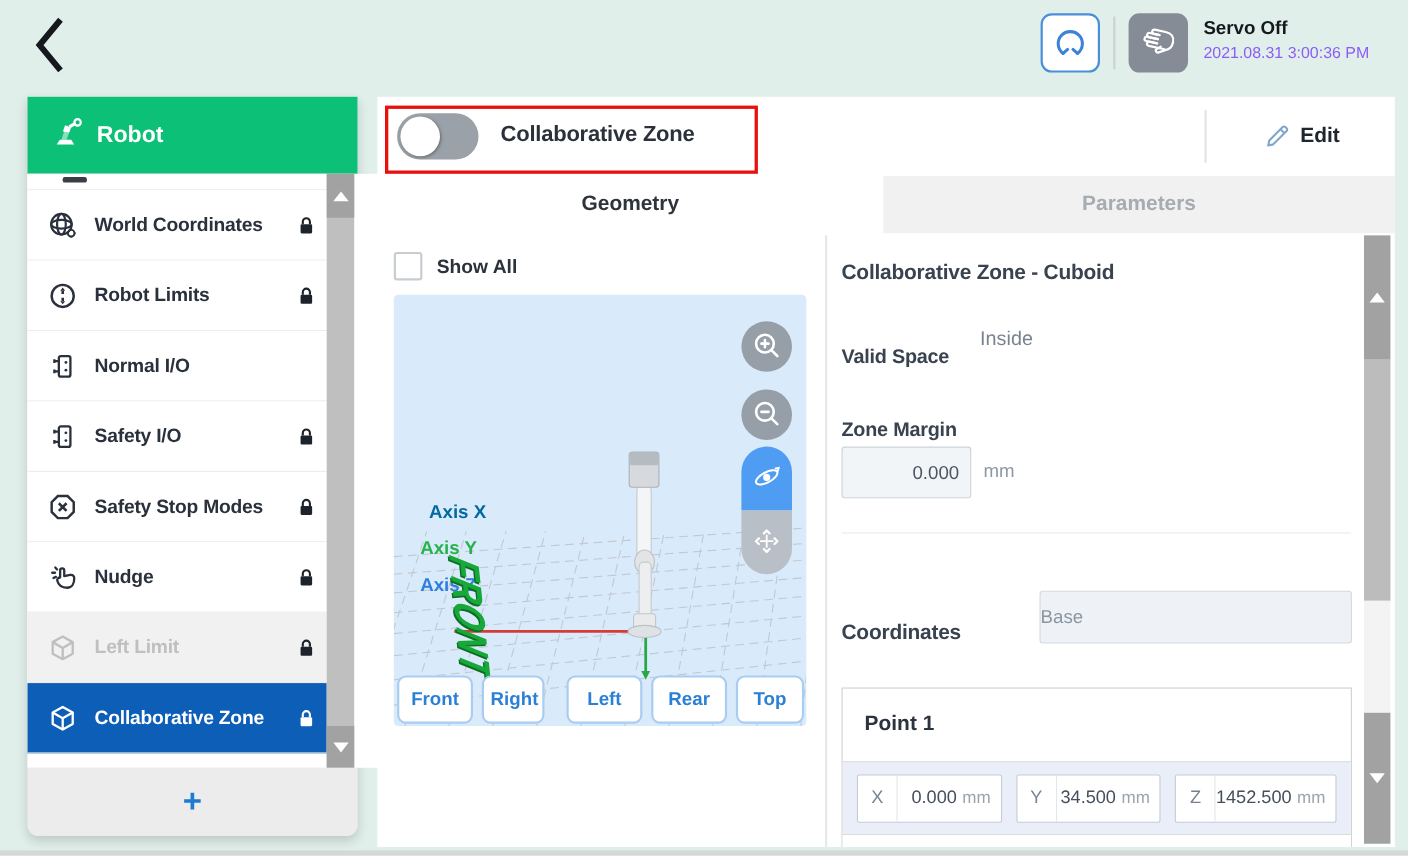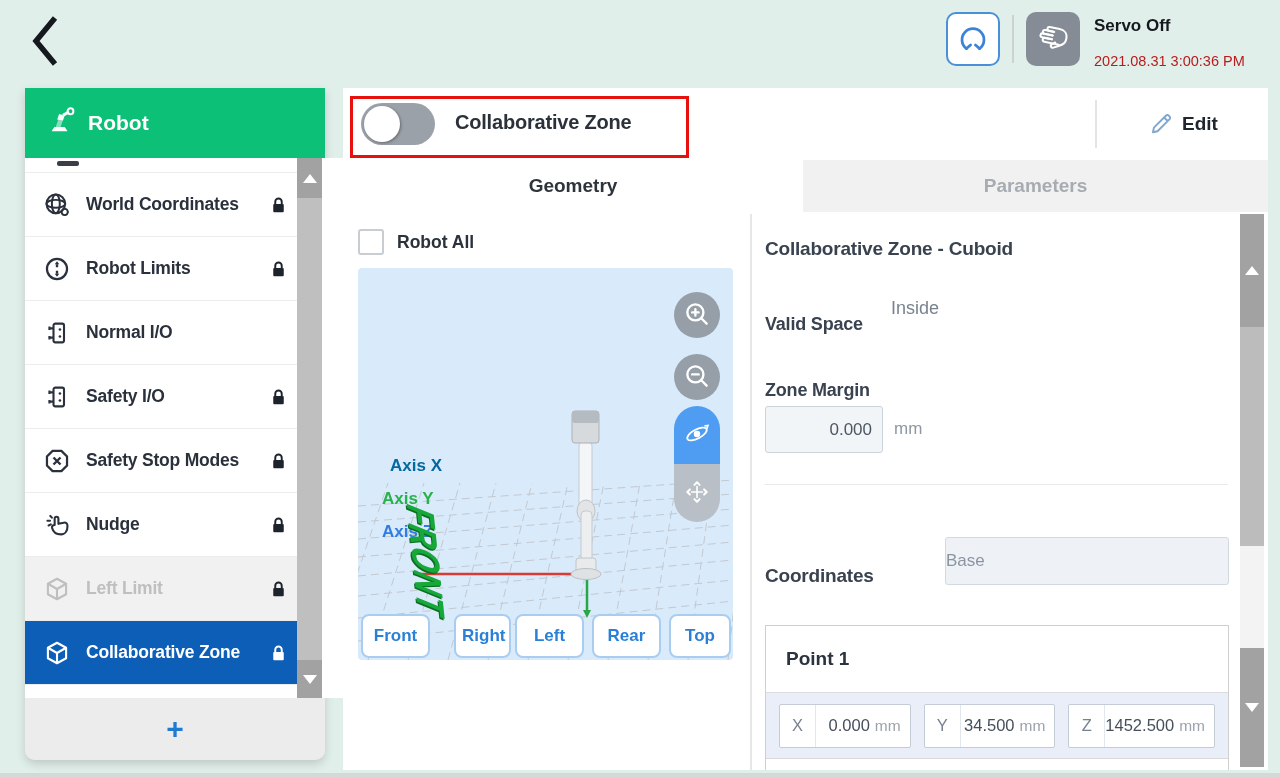--- a/index.html
+++ b/index.html
@@ -8,21 +8,21 @@
   .screen{position:relative;width:1280px;height:778px;overflow:hidden;}
   .abs{position:absolute;}
 
   
   .back-btn{left:22px;top:12px;width:42px;height:58px;cursor:pointer;background:none;border:none;}
   .hw-btn{width:54px;height:54px;border-radius:10px;display:flex;align-items:center;justify-content:center;}
   .gripper-btn{left:946px;top:12px;background:#fff;border:2px solid #4a90d9;}
   .topbar-divider{left:1012px;top:15px;width:2px;height:48px;background:#ccd2d1;}
   .hand-btn{left:1026px;top:12px;background:#858c95;border:none;}
   .servo-status{left:1094px;top:16px;font-size:17px;font-weight:bold;color:#15181d;white-space:nowrap;}
-  .servo-time{left:1094px;top:41px;font-size:14.5px;color:#b91c1c;white-space:nowrap;margin-top:12px;}
+  .servo-time{left:1094px;top:41px;font-size:14.5px;color:#8b5cf6;white-space:nowrap;}
 
   
   .sidebar{left:25px;top:88px;width:300px;height:672px;border-radius:0 0 10px 10px;
            box-shadow:0 4px 10px rgba(0,0,0,.16);}
   .sidebar-header{left:0;top:0;width:300px;height:70px;background:#0dc077;display:flex;
                   align-items:center;padding-left:20px;box-sizing:border-box;gap:13px;}
   .sidebar-title{color:#fff;font-size:21px;font-weight:bold;}
   .side-list{left:0;top:70px;width:324px;height:540px;background:#fff;}
   .side-item{position:relative;width:272px;height:64px;border-bottom:1px solid #ececec;background:#fff;
              display:flex;align-items:center;padding:0 8px 0 18px;box-sizing:border-box;cursor:pointer;}
@@ -79,21 +79,21 @@
   .vz-circle{position:absolute;left:316px;width:46px;height:46px;border-radius:50%;
              background:rgba(140,148,155,.88);display:flex;align-items:center;justify-content:center;cursor:pointer;border:none;}
   .vz-in{top:24px;} .vz-out{top:86px;}
   .pill{position:absolute;left:316px;top:138px;width:46px;height:116px;}
   .pill-rotate{position:absolute;left:0;top:0;width:46px;height:58px;background:#4f9df2;
                border-radius:23px 23px 0 0;display:flex;align-items:center;justify-content:center;cursor:pointer;border:none;}
   .pill-pan{position:absolute;left:0;top:58px;width:46px;height:58px;background:#b9bfc7;
             border-radius:0 0 23px 23px;display:flex;align-items:center;justify-content:center;cursor:pointer;border:none;}
   .view-btn{position:absolute;top:346px;height:44px;background:#fff;border:2px solid #a9cdf1;border-radius:8px;
             color:#2a7fd6;font-size:17px;font-weight:bold;font-family:"Liberation Sans",sans-serif;cursor:pointer;box-sizing:border-box;}
-  .vb-0{left:3px;width:69px;} .vb-1{left:80px;width:57px;margin-left:16px;} .vb-2{left:157px;width:69px;}
+  .vb-0{left:3px;width:69px;} .vb-1{left:80px;width:57px;} .vb-2{left:157px;width:69px;}
   .vb-3{left:234px;width:69px;} .vb-4{left:311px;width:62px;}
 
   
   .d-title{left:422px;top:26px;font-size:19px;font-weight:bold;color:#39424f;letter-spacing:-.2px;}
   .d-label{font-size:18px;font-weight:bold;color:#39424f;letter-spacing:-.2px;margin-top:16px;}
   .valid-label{left:422px;top:86px;}
   .valid-value{left:548px;top:86px;font-size:18px;color:#79838f;}
   .margin-label{left:422px;top:152px;}
   .margin-input{left:422px;top:194px;width:118px;height:47px;background:#f2f5f8;border:1px solid #ccd3d9;
                 border-radius:3px;box-sizing:border-box;text-align:right;padding-right:10px;font-size:17px;
@@ -332,21 +332,21 @@
       </button>
     </div>
 
     <div class="abs tab tab-geometry">Geometry</div>
     <div class="abs tab tab-parameters">Parameters</div>
 
     <div class="abs panel-body">
 
       <div class="abs show-all">
         <div class="checkbox"></div>
-        <span class="show-all-label">Robot All</span>
+        <span class="show-all-label">Show All</span>
       </div>
 
       <div class="abs viewport">
         <svg width="375" height="392" viewBox="0 0 375 392" style="position:absolute;left:0;top:0;">
 
           <g stroke="#c3c8cf" stroke-width="1" stroke-dasharray="8 5">
             <line x1="0" y1="238" x2="375" y2="212"></line>
               <line x1="0" y1="254" x2="375" y2="226"></line>
             <line x1="0" y1="271" x2="375" y2="241"></line>
               <line x1="0" y1="289" x2="375" y2="257"></line>

